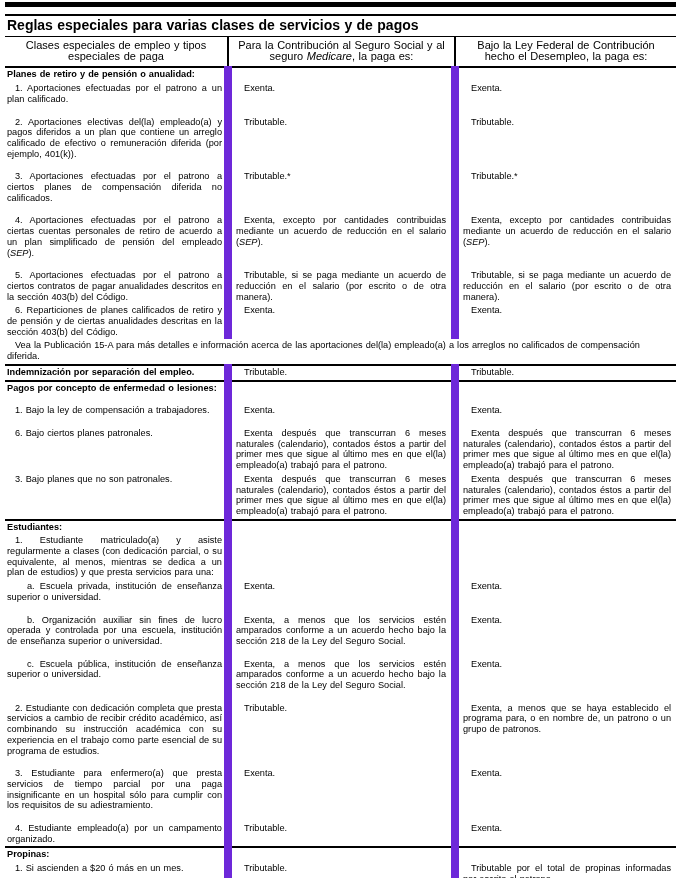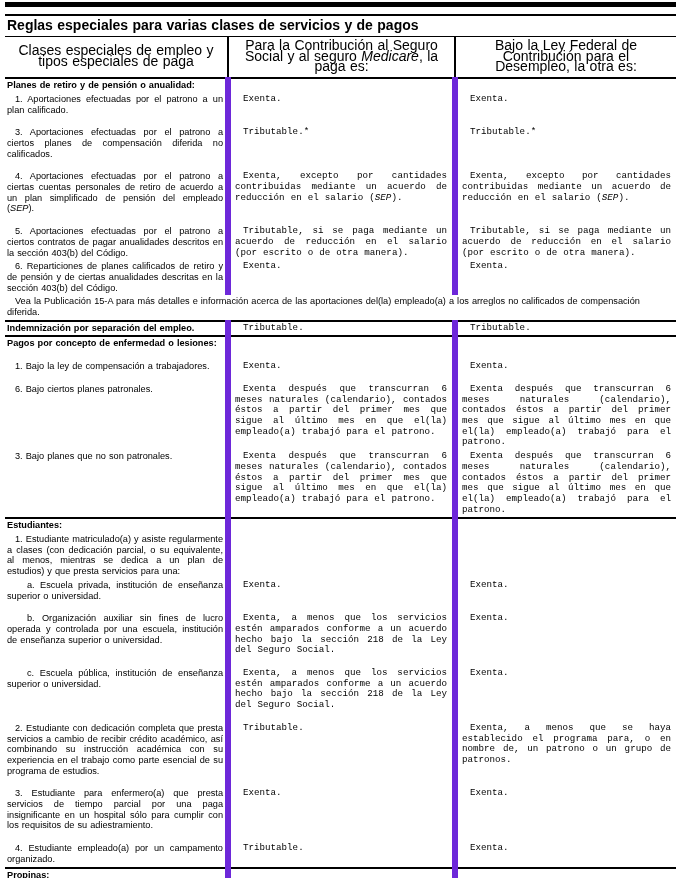--- a/index.html
+++ b/index.html
@@ -33,26 +33,26 @@
     text-align: left;
     font-weight: bold;
     font-size: 14px;
     line-height: 13px;
     padding: 3px 2px 4px 2px;
   }
   tr.head th {
     border-bottom: 2.5px solid #000;
     text-align: center;
     padding: 3px 8px 5px 8px;
-    font-size: 14px;
+    font-size: 11px;
     vertical-align: middle;
   }
   tr.head th + th { border-left: 2px solid #000; margin-left: 37px; }
   tbody { border-top: 2px solid #000; }
-  tbody td + td { border-left: 6px solid #6d28d9; font-family: Liberation Mono, monospace; }
+  tbody td + td { border-left: 8px solid #6d28d9; }
   td.left { padding: 1px 2px 2px 2px; text-align: justify; }
   td.left.section-header { font-weight: bold; text-indent: 0; }
   td.left.item   { text-indent: 8px; }
   td.left.letter { text-indent: 20px; }
   td.val { padding: 1px 5px 2px 4px; text-align: justify; text-indent: 8px; }
   tr.gap td { padding-top: 10px; }
   td.note { padding: 1px 2px 2px 2px; text-indent: 8px; }
 </style>
 </head>
 <body>
@@ -66,35 +66,40 @@
       <col class="c2">
       <col class="c3">
     </colgroup>
     <thead>
       <tr>
         <th colspan="3" class="title">Reglas especiales para varias clases de servicios y de pagos</th>
       </tr>
       <tr class="head">
         <th>Clases especiales de empleo y tipos especiales de paga</th>
         <th>Para la Contribución al Seguro Social y al seguro <i>Medicare</i>, la paga es:</th>
-        <th>Bajo la Ley Federal de Contribución para el Desempleo, la otra es:</th>
+        <th>Bajo la Ley Federal de Contribución hecho el Desempleo, la paga es:</th>
       </tr>
     </thead>
   <tbody>
         <tr>
           <td class="left section-header">Planes de retiro y de pensión o anualidad:</td>
           <td class="val"></td>
           <td class="val"></td>
         </tr>
         <tr>
           <td class="left item">1. Aportaciones efectuadas por el patrono a un plan calificado.</td>
           <td class="val">Exenta.</td>
           <td class="val">Exenta.</td>
         </tr>
         <tr class="gap">
+          <td class="left item">2. Aportaciones electivas del(la) empleado(a) y pagos diferidos a un plan que contiene un arreglo calificado de efectivo o remuneración diferida (por ejemplo, 401(k)).</td>
+          <td class="val">Tributable.</td>
+          <td class="val">Tributable.</td>
+        </tr>
+        <tr class="gap">
           <td class="left item">3. Aportaciones efectuadas por el patrono a ciertos planes de compensación diferida no calificados.</td>
           <td class="val">Tributable.*</td>
           <td class="val">Tributable.*</td>
         </tr>
         <tr class="gap">
           <td class="left item">4. Aportaciones efectuadas por el patrono a ciertas cuentas personales de retiro de acuerdo a un plan simplificado de pensión del empleado (<i>SEP</i>).</td>
           <td class="val">Exenta, excepto por cantidades contribuidas mediante un acuerdo de reducción en el salario (<i>SEP</i>).</td>
           <td class="val">Exenta, excepto por cantidades contribuidas mediante un acuerdo de reducción en el salario (<i>SEP</i>).</td>
         </tr>
         <tr class="gap">

